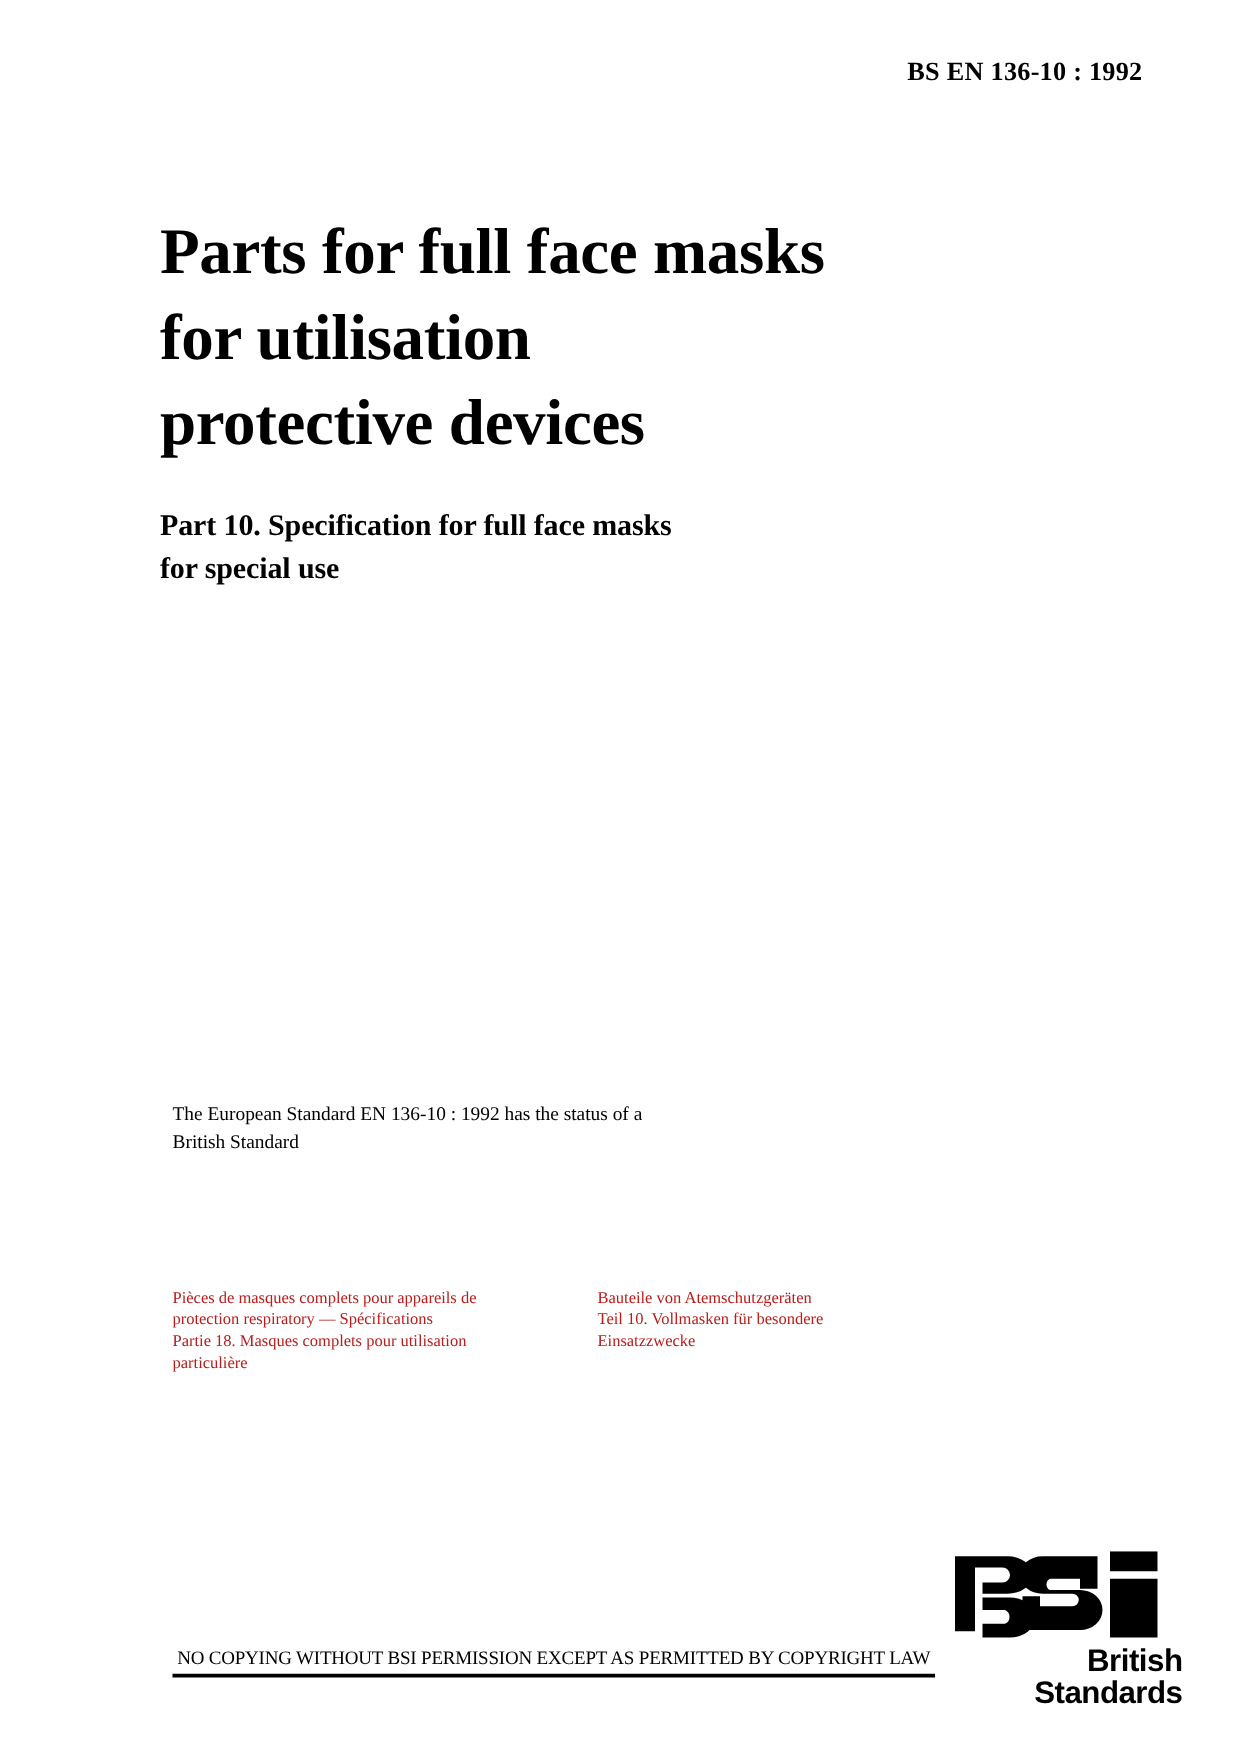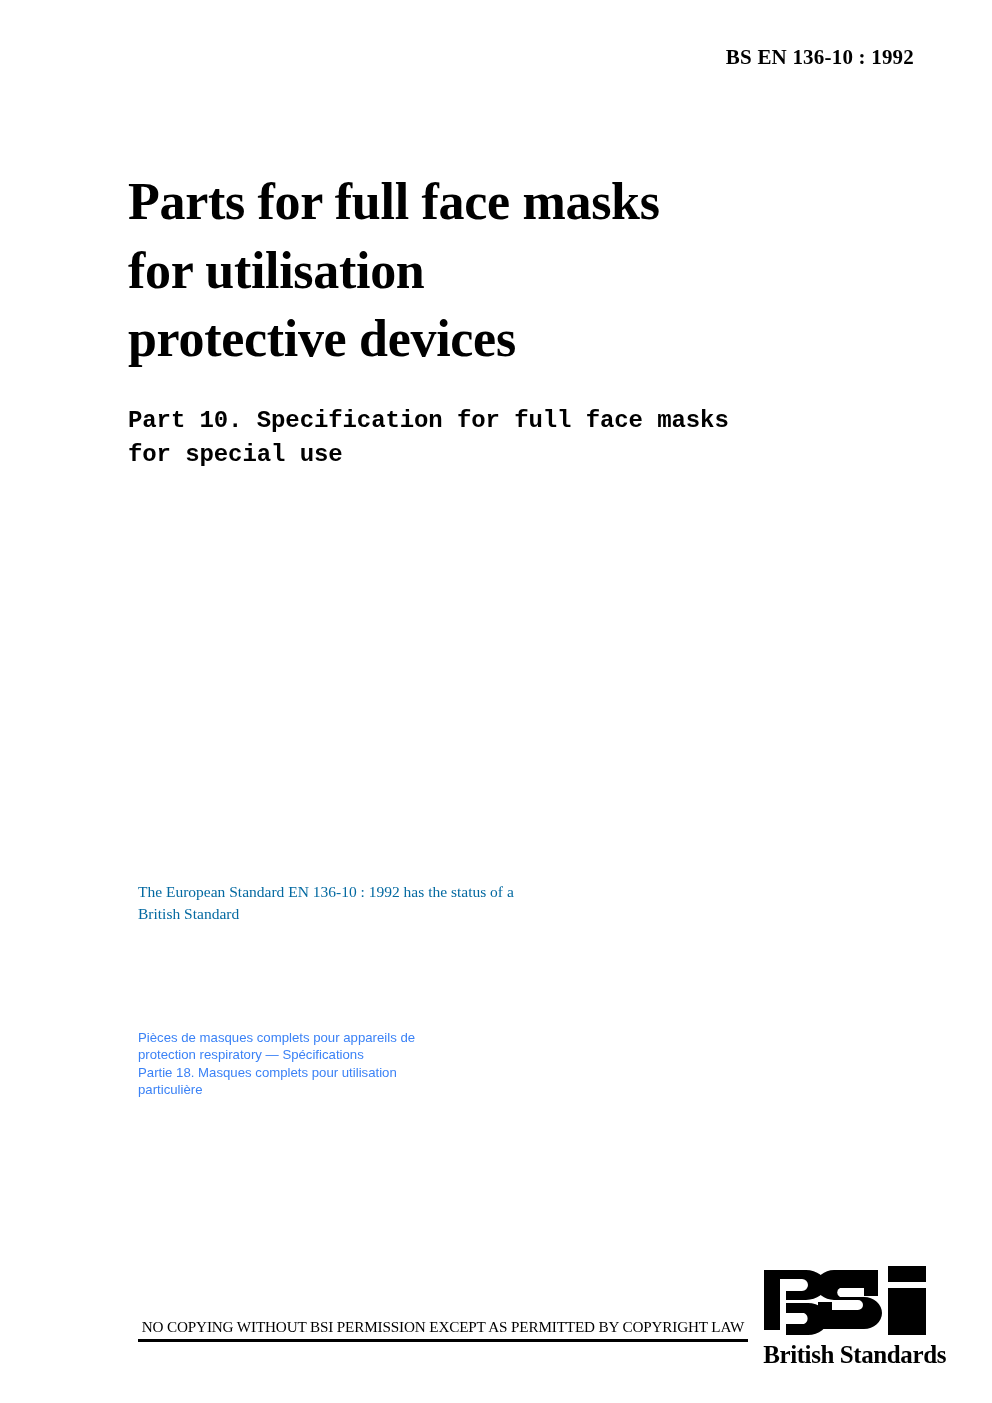--- a/index.html
+++ b/index.html
@@ -50,78 +50,78 @@
     line-height: 1.32;
     letter-spacing: -0.3px;
     margin: 0;
   }
   .main-title .ln {
     display: block;
   }
 
   .subtitle {
     margin-top: 30px;
-    font-family: Liberation Mono, monospace;
+    font-family: Liberation Serif, serif;
     font-weight: bold;
     font-size: 24px;
     line-height: 1.42;
     letter-spacing: -0.1px;
   }
   .subtitle .ln {
     display: block;
   }
 
   
   .status-note {
     position: absolute;
     left: 138px;
     top: 881px;
     width: 560px;
     font-family: "Liberation Serif", serif;
     font-size: 15.5px;
     line-height: 1.42;
-    color: #0369a1;
+    color: #000000;
   }
   .status-note .ln { display: block; }
 
   
   .translations {
     position: absolute;
     left: 138px;
     top: 1029px;
     width: 680px;
     display: flex;
     gap: 40px;
   }
   .trans-col {
-    font-family: Liberation Sans, sans-serif;
+    font-family: Liberation Serif, serif;
     font-size: 13.2px;
     line-height: 1.32;
-    color: #3b82f6;
+    color: #b91c1c;
   }
   .trans-col.fr { width: 300px; }
   .trans-col.de { width: 290px; }
   .trans-col .ln { display: block; }
 
   
   .bsi-logo {
     position: absolute;
     right: 46px;
     bottom: 36px;
     width: 190px;
     text-align: right;
   }
   .bsi-mark {
     width: 186px;
     height: 74px;
     display: block;
     margin-left: auto;
   }
   .bsi-words {
-    font-family: Liberation Serif, serif;
+    font-family: Liberation Sans, sans-serif;
     font-weight: bold;
     font-size: 25px;
     letter-spacing: -0.4px;
     margin-top: 2px;
     line-height: 1;
   }
 
   
   .footer {
     position: absolute;
@@ -169,20 +169,25 @@
     <span class="ln">British Standard</span>
   </div>
 
   <div class="translations">
     <div class="trans-col fr">
       <span class="ln">Pièces de masques complets pour appareils de</span>
       <span class="ln">protection respiratory —  Spécifications</span>
       <span class="ln">Partie 18. Masques complets pour utilisation</span>
       <span class="ln">particulière</span>
     </div>
+    <div class="trans-col de">
+      <span class="ln">Bauteile von Atemschutzgeräten</span>
+      <span class="ln">Teil 10. Vollmasken für besondere</span>
+      <span class="ln">Einsatzzwecke</span>
+    </div>
   </div>
 
   <div class="bsi-logo">
     <svg class="bsi-mark" viewBox="0 0 186 74" aria-hidden="true">
       <rect x="0" y="0" width="186" height="74" fill="#ffffff"></rect>
 
       <path d="M4 4 h42 a20 15 0 0 1 0 30 h-20 v-9 h16 a6 6 0 0 0 0 -12 h-22 v51 h-16 z" fill="#000000"></path>
       <path d="M26 37 h22 a20 16 0 0 1 0 32 h-22 v-11 h18 a6 6 0 0 0 0 -11 h-18 z" fill="#000000"></path>
 
       <path d="M118 4 h-44 a18 15 0 0 0 0 30 h24 a5 5 0 0 1 0 10 h-26 v-8 h-14 v27 h46 a18 16 0 0 0 0 -32 h-24 a5 5 0 0 1 0 -9 h24 v8 h14 z" fill="#000000"></path>

